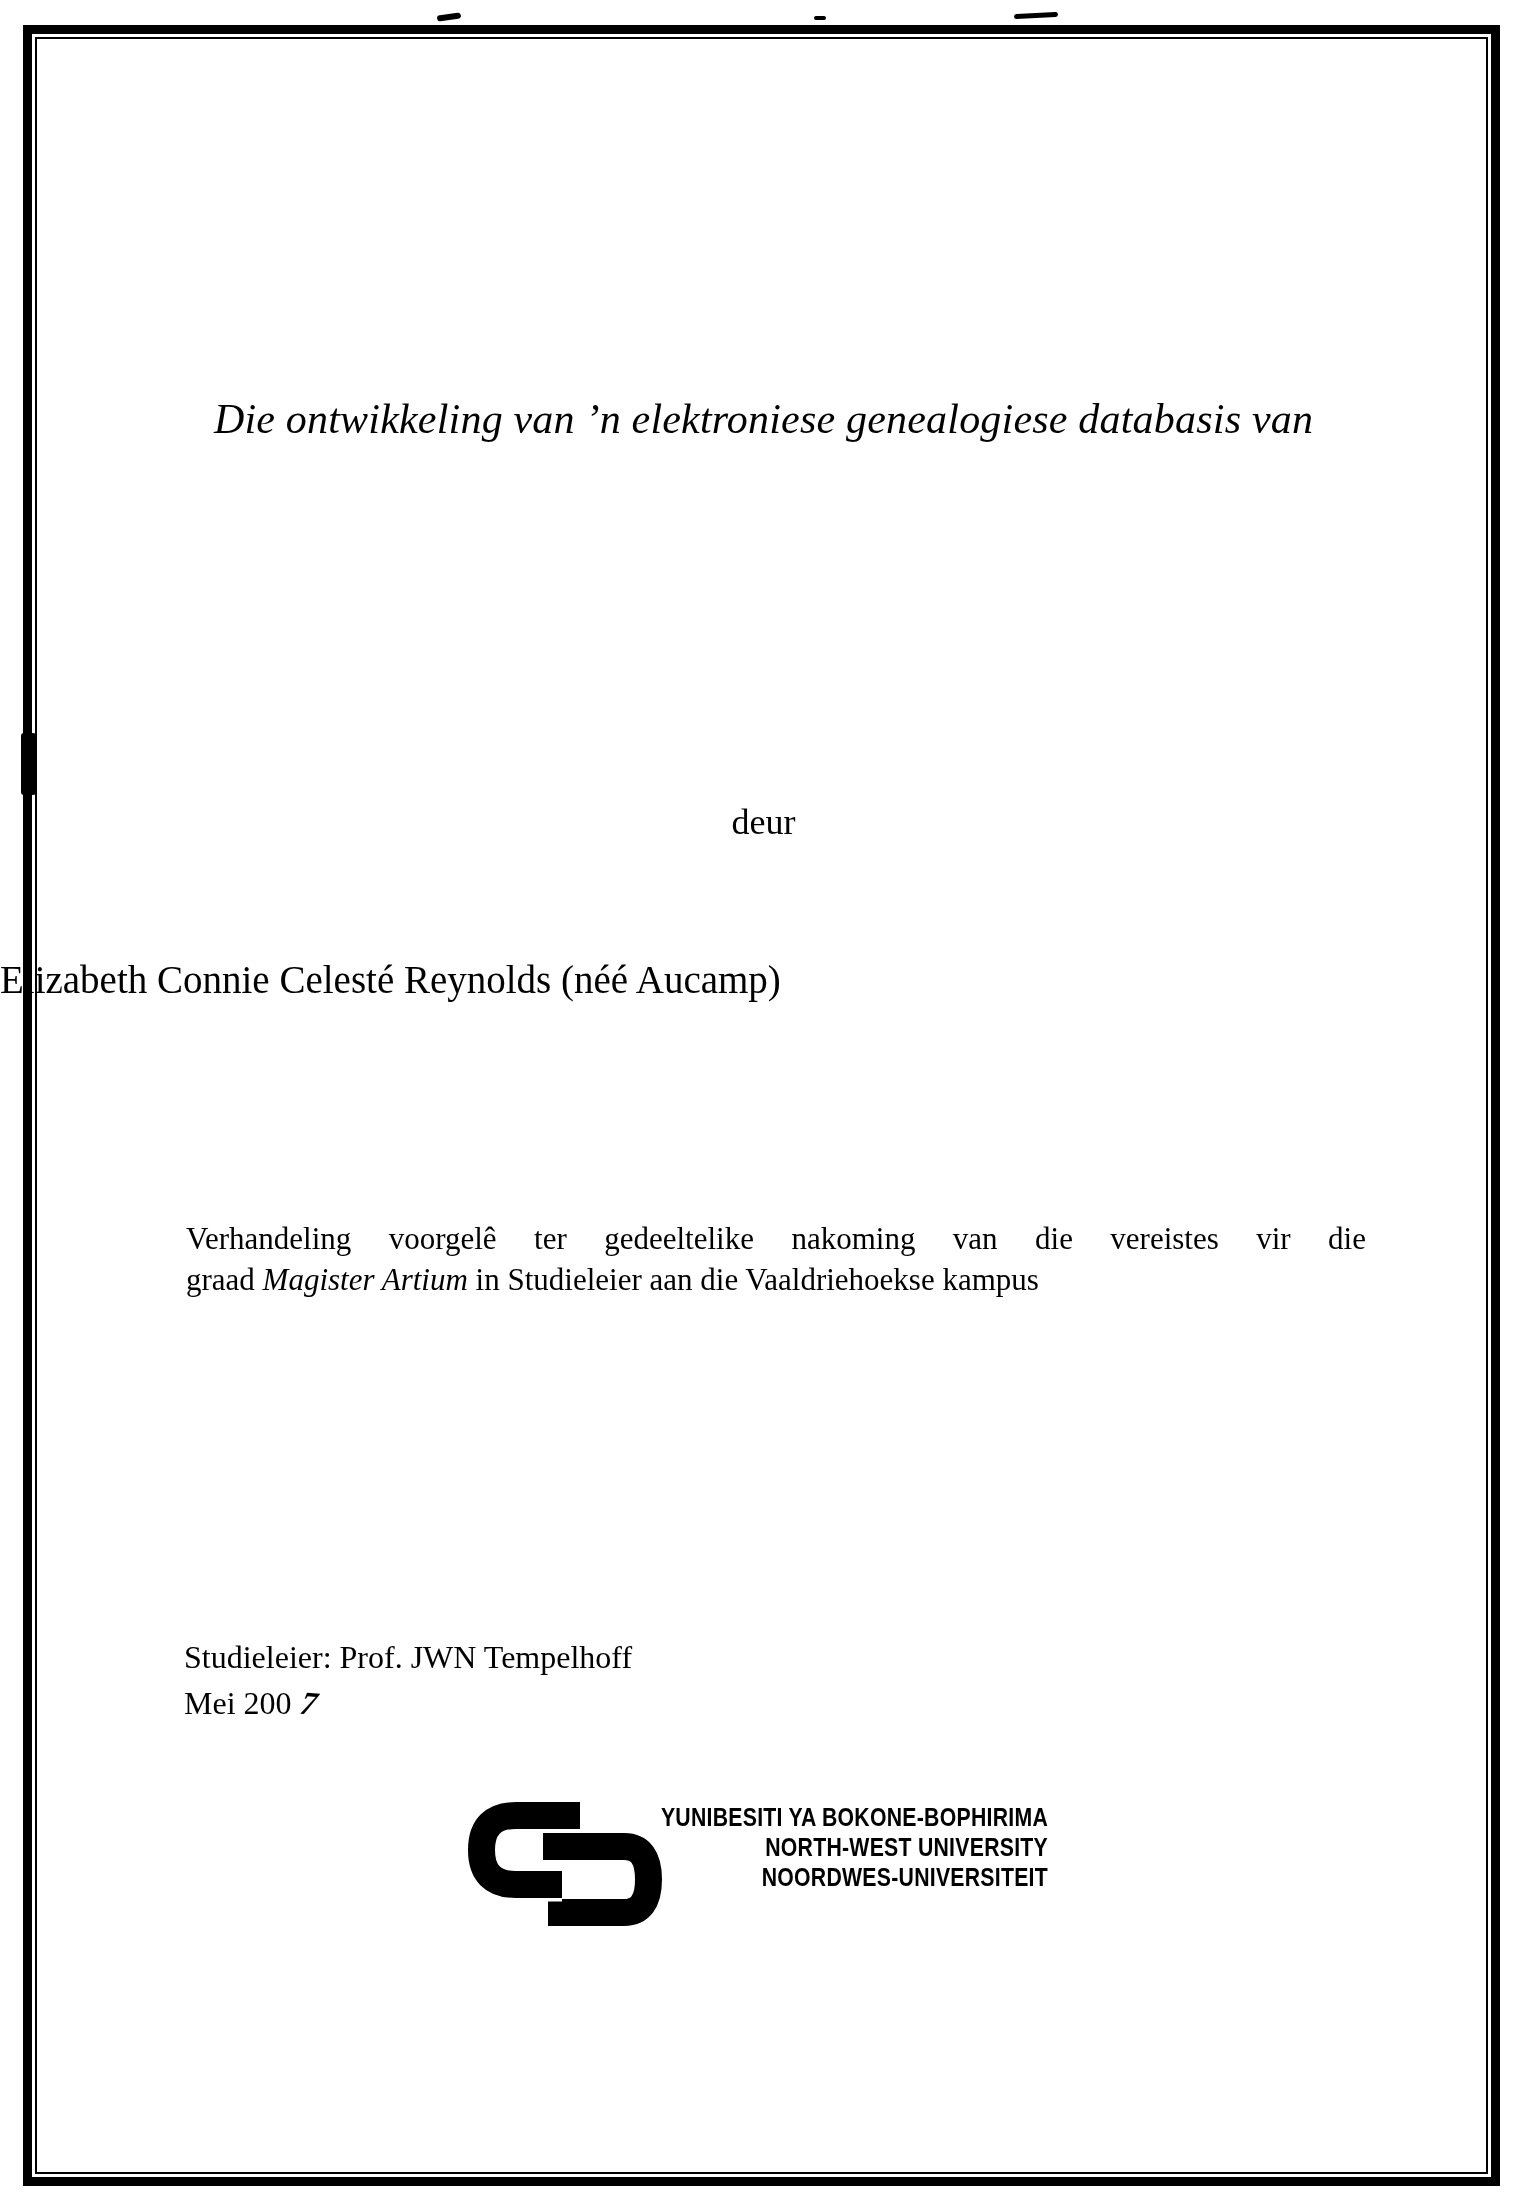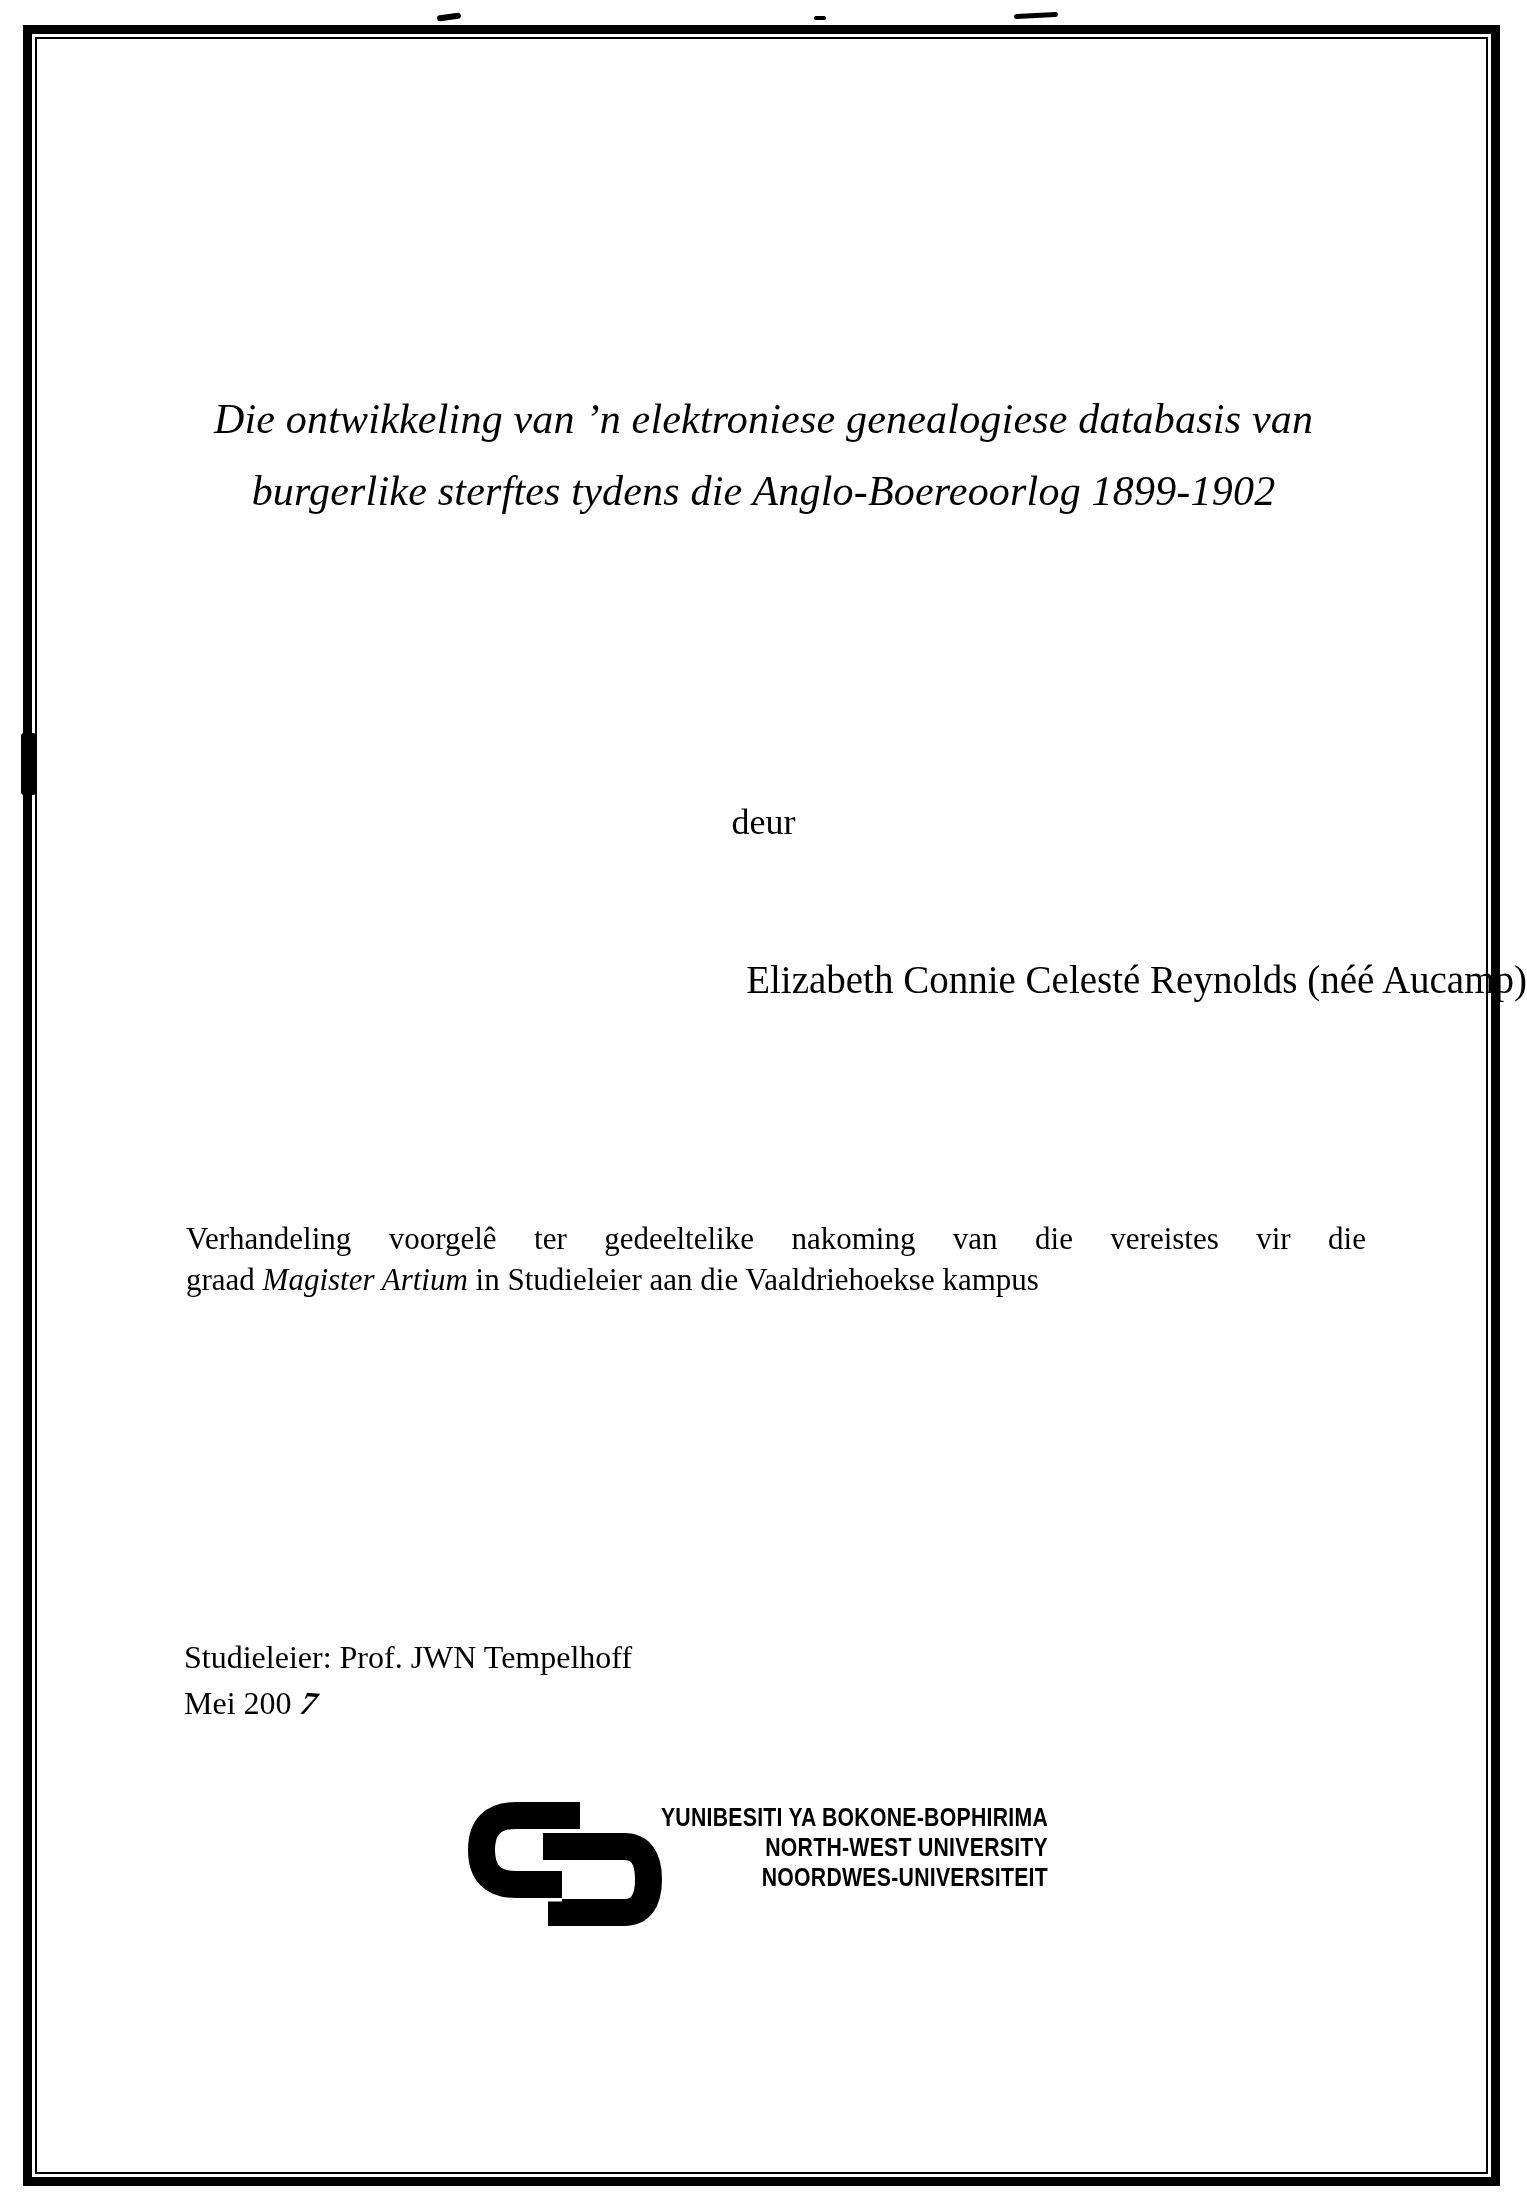--- a/index.html
+++ b/index.html
@@ -46,21 +46,21 @@
     top: 807px;
     text-align: center;
     font-size: 36px;
     line-height: 30px;
   }
   
   .author {
     position: absolute;
     left: 0; right: 0;
     top: 960px;
-    text-align: right;
+    text-align: left;
     font-size: 39px;
     line-height: 40px;
     white-space: nowrap;
   }
   
   .statement {
     position: absolute;
     left: 186px;
     width: 1180px;
     top: 1218px;
@@ -130,21 +130,20 @@
   <div class="frame-outer"></div>
   <div class="frame-inner"></div>
 
   <div class="speck speck-a"></div>
   <div class="speck speck-b"></div>
   <div class="speck speck-c"></div>
   <div class="speck speck-d"></div>
 
   <div class="title">
     <div>Die ontwikkeling van ’n elektroniese genealogiese databasis van</div>
-    <div>burgerlike sterftes tydens die Anglo-Boereoorlog 1899-1902</div>
   </div>
 
   <div class="byline">deur</div>
 
   <div class="author">Elizabeth Connie Celesté Reynolds (néé Aucamp)</div>
 
   <div class="statement">
     <div class="st-line1">Verhandeling voorgelê ter gedeeltelike nakoming van die vereistes vir die</div>
     <div class="st-line2"><span>graad </span><em>Magister Artium</em><span> in Studieleier aan die Vaaldriehoekse kampus</span></div>
   </div>

